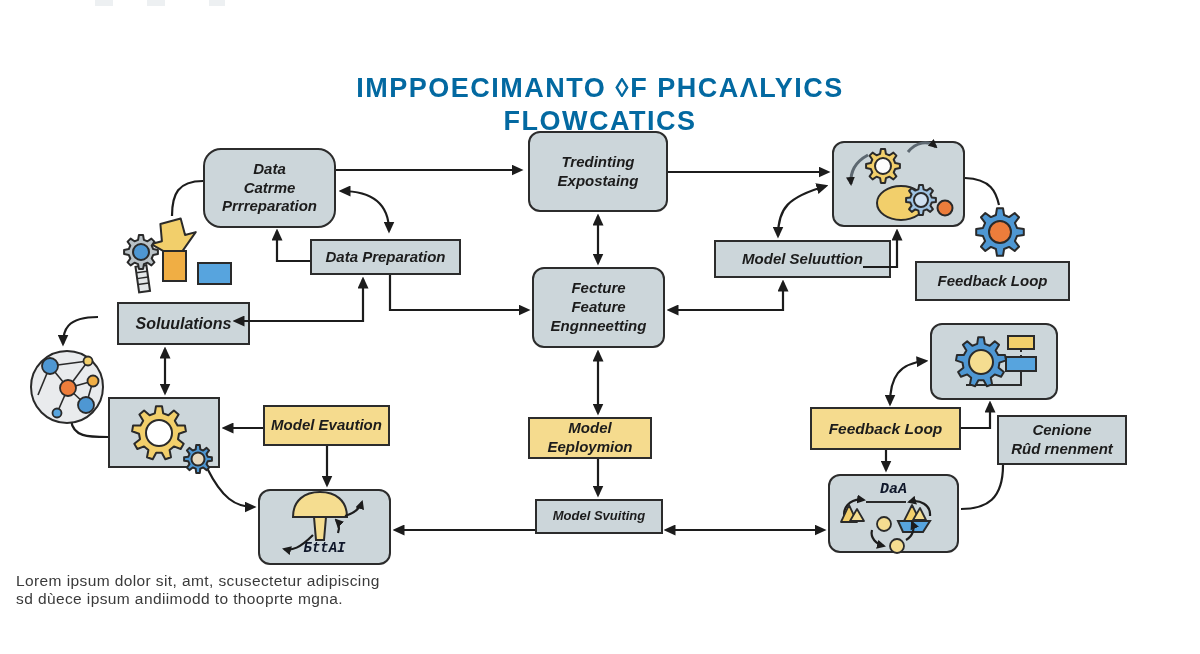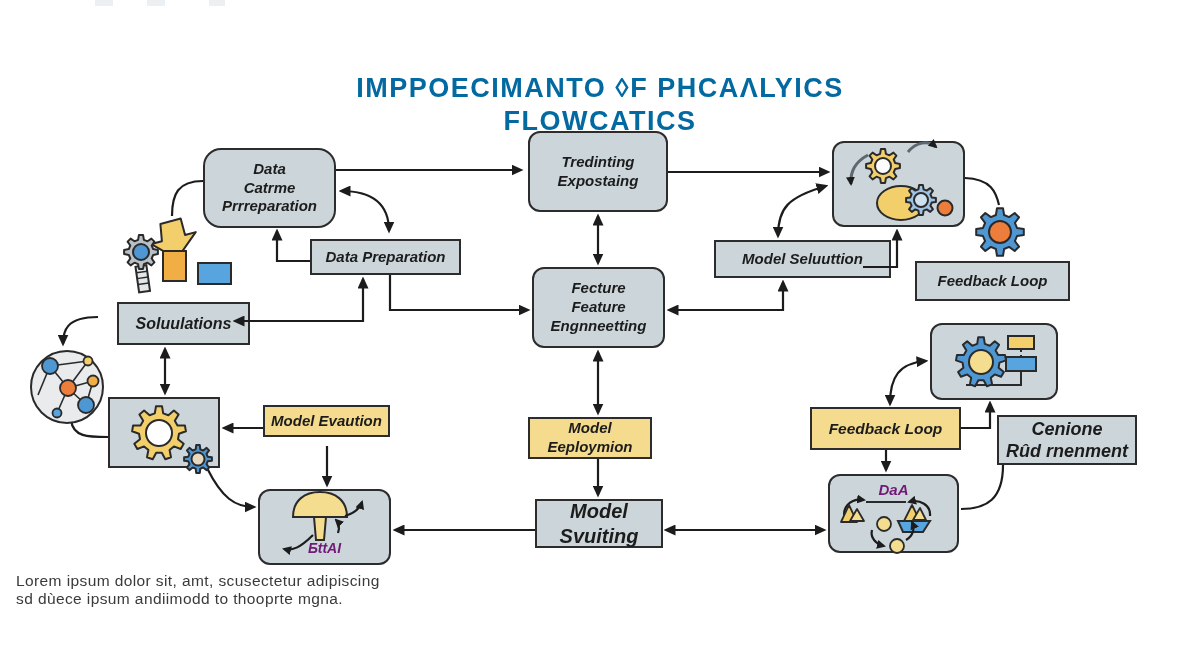--- a/index.html
+++ b/index.html
@@ -9,21 +9,21 @@
          font-weight:bold;font-size:27px;line-height:33px;color:#0369a1;letter-spacing:1.5px;margin-top:36px;}
   .node{position:absolute;display:flex;align-items:center;justify-content:center;text-align:center;
         box-sizing:border-box;border:2.2px solid #2c2c2c;
         font-style:italic;font-weight:bold;font-size:15px;line-height:1.25;color:#1c1c1c;
         white-space:pre-line;}
   .gray{background:#ccd6da;}
   .yellow{background:#f5db8e;}
   .rounded{border-radius:12px;}
   .iconbox{padding:0;}
   .sublabel{position:absolute;left:0;width:100%;
-            font-style:italic;font-weight:bold;color:#701a75;}
+            font-style:italic;font-weight:bold;color:#0f172a;font-family:Liberation Mono, monospace;}
   svg.layer{position:absolute;left:0;top:0;pointer-events:none;}
   .conn{stroke:#1c1c1c;stroke-width:2.2;fill:none;}
   .swoosh{stroke:#5d6871;stroke-width:3;fill:none;}
   .footer{position:absolute;left:16px;width:1200px;text-align:left;
           font-size:15.5px;color:#3a3a3a;letter-spacing:0.4px;}
   .smudge{position:absolute;top:0;height:6px;background:#edf0f2;}
 </style>
 </head>
 <body>
 
@@ -54,35 +54,35 @@
   <div class="node gray" style="left:915px;top:261px;width:155px;height:40px;"><span>Feedback Loop</span></div>
 
   <div class="node gray" style="left:98px;top:302px;width:133px;height:43px;font-size:16px;margin-left:19px;"><span>Soluulations</span></div>
 
   <div class="node gray rounded" style="left:532px;top:267px;width:133px;height:81px;"><span>Fecture
 Feature
 Engnneetting</span></div>
 
   <div class="node gray iconbox" style="left:108px;top:397px;width:112px;height:71px;"></div>
 
-  <div class="node yellow" style="left:263px;top:405px;width:127px;height:32px;"><span>Model Evaution</span></div>
+  <div class="node yellow" style="left:263px;top:405px;width:127px;height:41px;"><span>Model Evaution</span></div>
 
   <div class="node gray rounded iconbox" style="left:258px;top:489px;width:133px;height:76px;">
     <span class="sublabel" style="bottom:6px;font-size:14px;">БttAI</span>
   </div>
 
   <div class="node yellow" style="left:528px;top:417px;width:124px;height:42px;"><span>Model Eeploymion</span></div>
 
-  <div class="node gray" style="left:535px;top:499px;width:128px;height:49px;font-size:20px;"><span>Model Svuiting</span></div>
+  <div class="node gray" style="left:535px;top:499px;width:128px;height:35px;font-size:13px;"><span>Model Svuiting</span></div>
 
   <div class="node yellow" style="left:810px;top:407px;width:151px;height:43px;font-size:15.5px;"><span>Feedback Loop</span></div>
 
   <div class="node gray rounded iconbox" style="left:930px;top:323px;width:128px;height:77px;"></div>
 
-  <div class="node gray" style="left:997px;top:415px;width:140px;height:50px;font-size:18px;"><span>Cenione
+  <div class="node gray" style="left:997px;top:415px;width:130px;height:50px;font-size:15px;"><span>Cenione
 Rûd rnenment</span></div>
 
   <div class="node gray rounded iconbox" style="left:828px;top:474px;width:131px;height:79px;">
     <span class="sublabel" style="top:5px;font-size:15px;">DaA</span>
   </div>
 
   <svg class="layer" width="1200" height="654" viewBox="0 0 1200 654">
     <defs>
       <marker id="ah" markerUnits="userSpaceOnUse" markerWidth="12" markerHeight="11" refX="9.5" refY="5.5" orient="auto-start-reverse">
         <path d="M0,0 L12,5.5 L0,11 Z" fill="#1c1c1c"></path>

